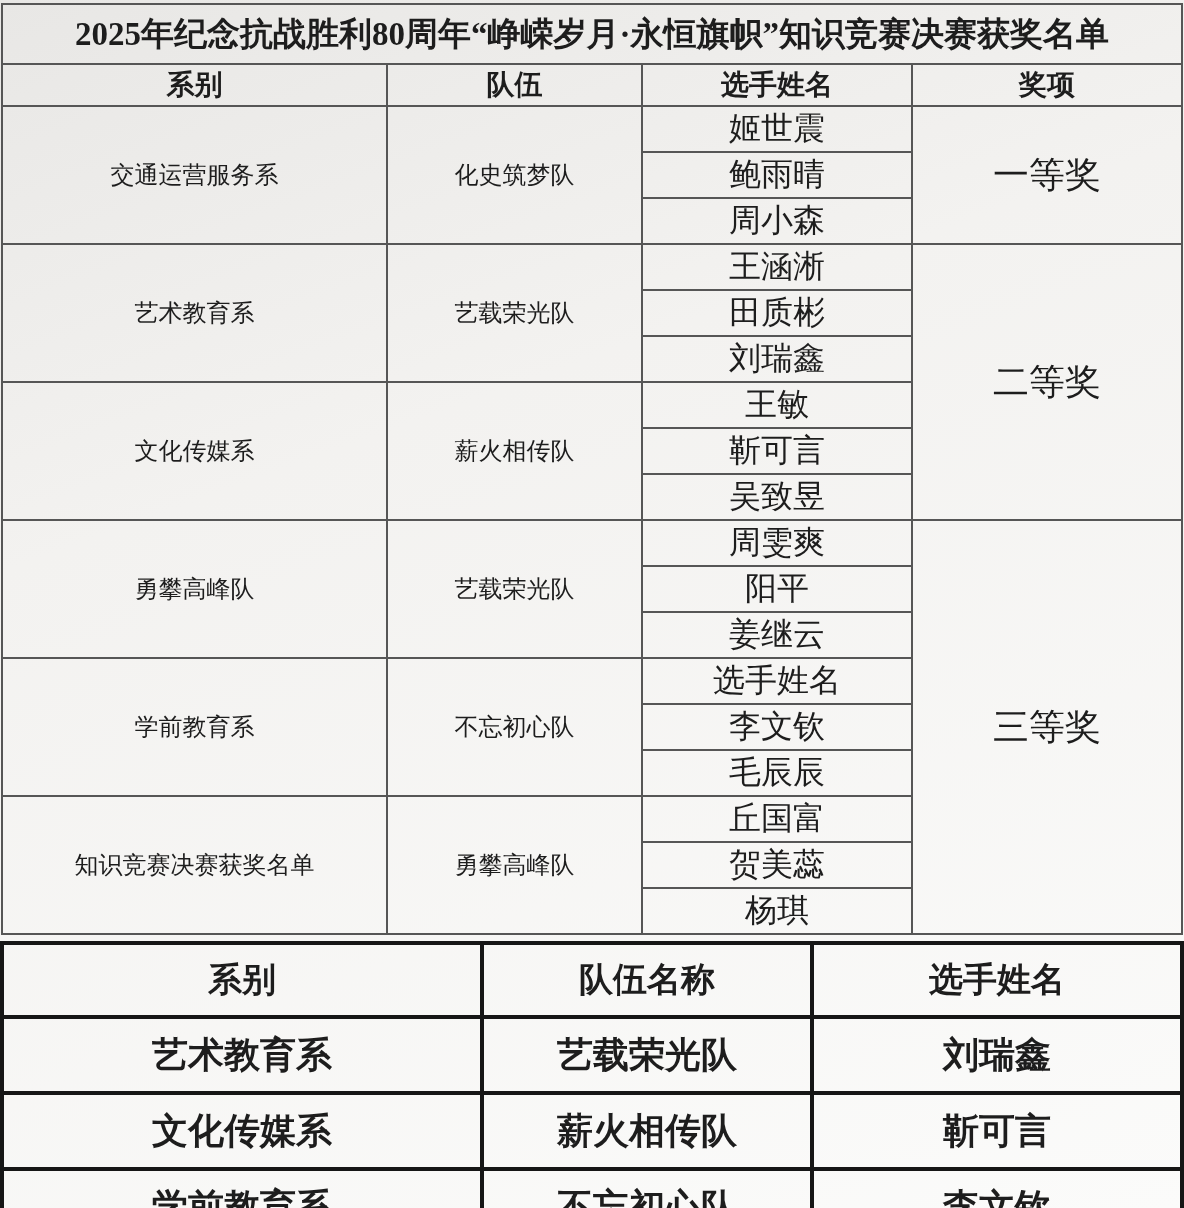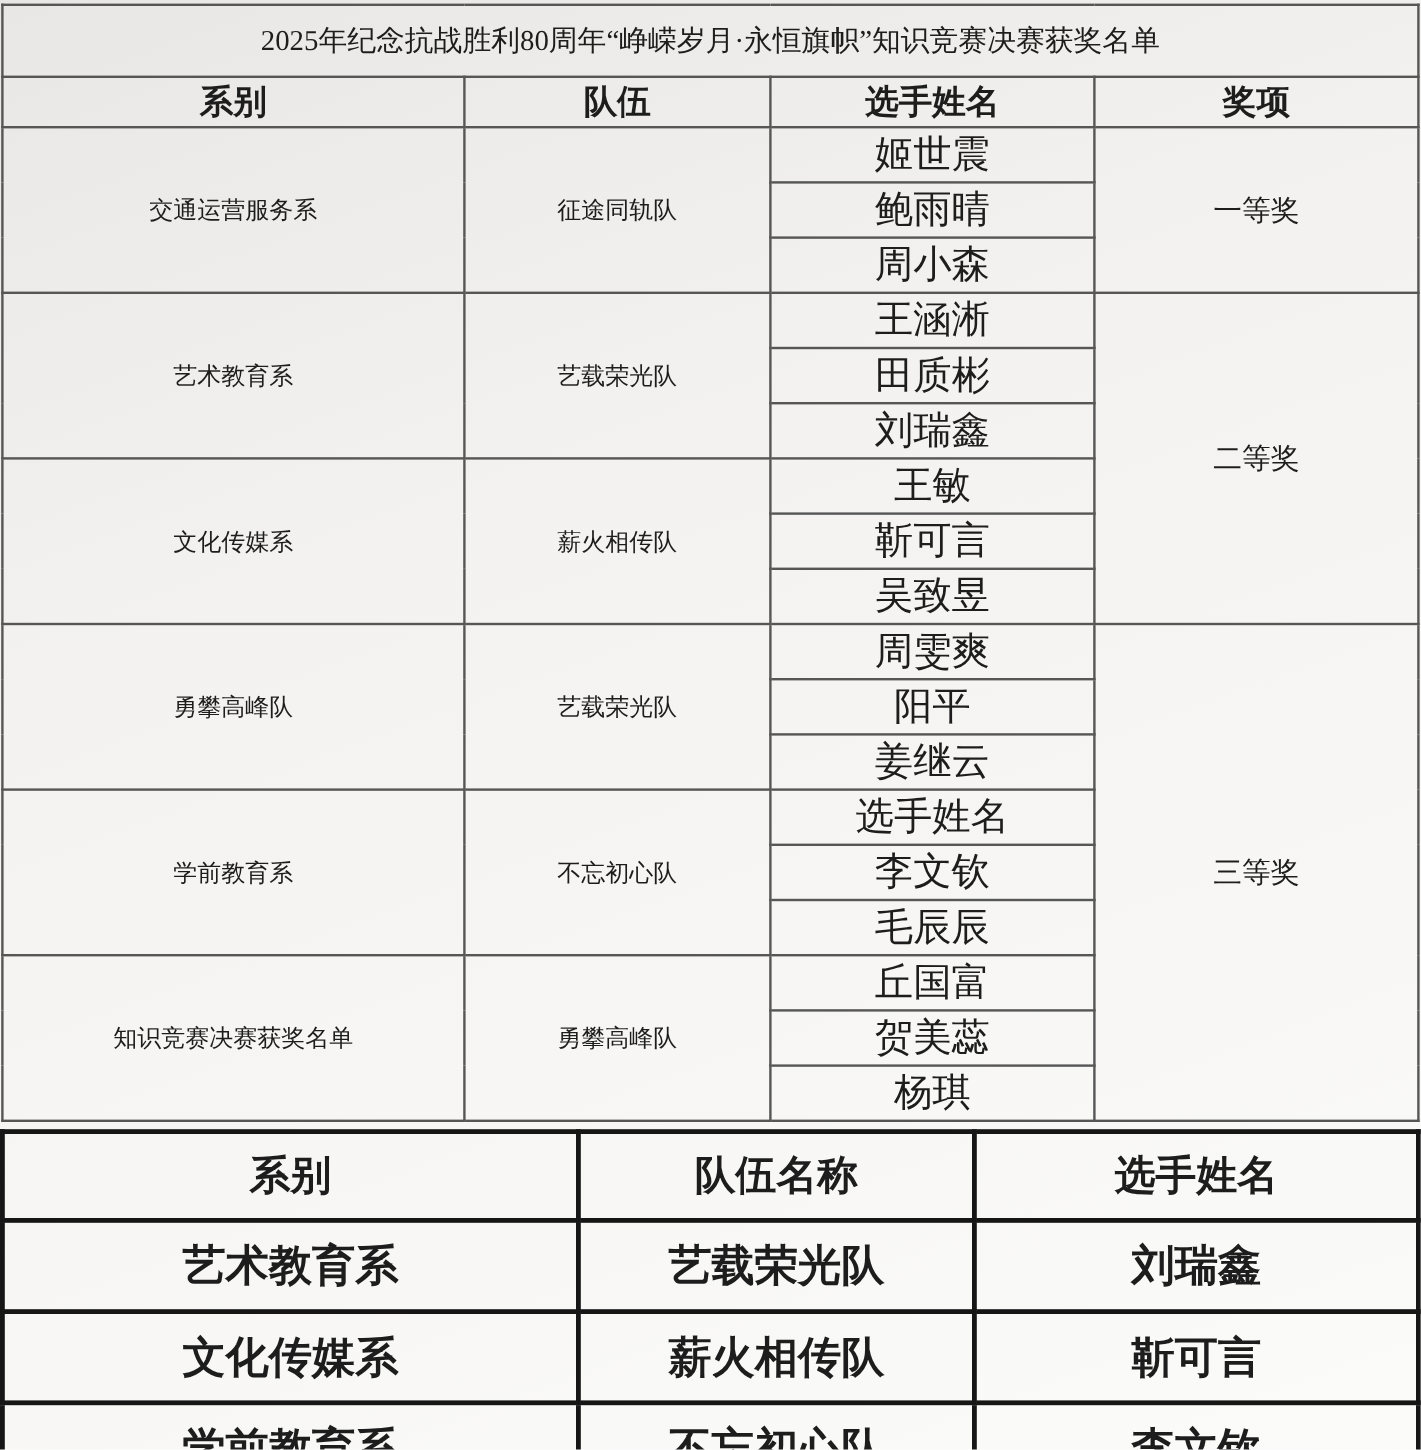--- a/index.html
+++ b/index.html
@@ -25,34 +25,34 @@
   }
   .t1 td, .t1 th {
     border: 2px solid #565656;
     text-align: center;
     vertical-align: middle;
     padding: 0;
     overflow: hidden;
   }
   .t1 .title-cell {
     height: 58px;
-    font-size: 24px;
-    font-weight: normal;
+    font-size: 33px;
+    font-weight: bold;
     white-space: nowrap;
     letter-spacing: 0px;
   }
   .t1 th {
     height: 40px;
     font-size: 28px;
     font-weight: bold;
   }
   .t1 tr.data { height: 39px; }
   .t1 td { font-size: 32px; }
-  .t1 td.dept, .t1 td.team { font-size: 20px; }
-  .t1 td.award { font-size: 24px; }
+  .t1 td.dept, .t1 td.team { font-size: 24px; }
+  .t1 td.award { font-size: 36px; }
 
   
   table.t2 {
     width: 1180px;
     margin: 6px auto 0 auto;
     border-collapse: collapse;
     table-layout: fixed;
     font-family: "Liberation Sans", "DejaVu Sans", sans-serif;
     font-weight: bold;
     border: 4px solid #131313;
@@ -94,21 +94,21 @@
     </tr>
     <tr>
       <th>系别</th>
       <th>队伍</th>
       <th>选手姓名</th>
       <th>奖项</th>
     </tr>
 
     <tr class="data">
       <td rowspan="3" class="dept">交通运营服务系</td>
-      <td rowspan="3" class="team">征途同轨队</td>
+      <td rowspan="3" class="team">化史筑梦队</td>
       <td>姬世震</td>
       <td rowspan="3" class="award">一等奖</td>
     </tr>
     <tr class="data">
         <td>鲍雨晴</td>
       </tr>
     <tr class="data">
         <td>周小森</td>
       </tr>
 

